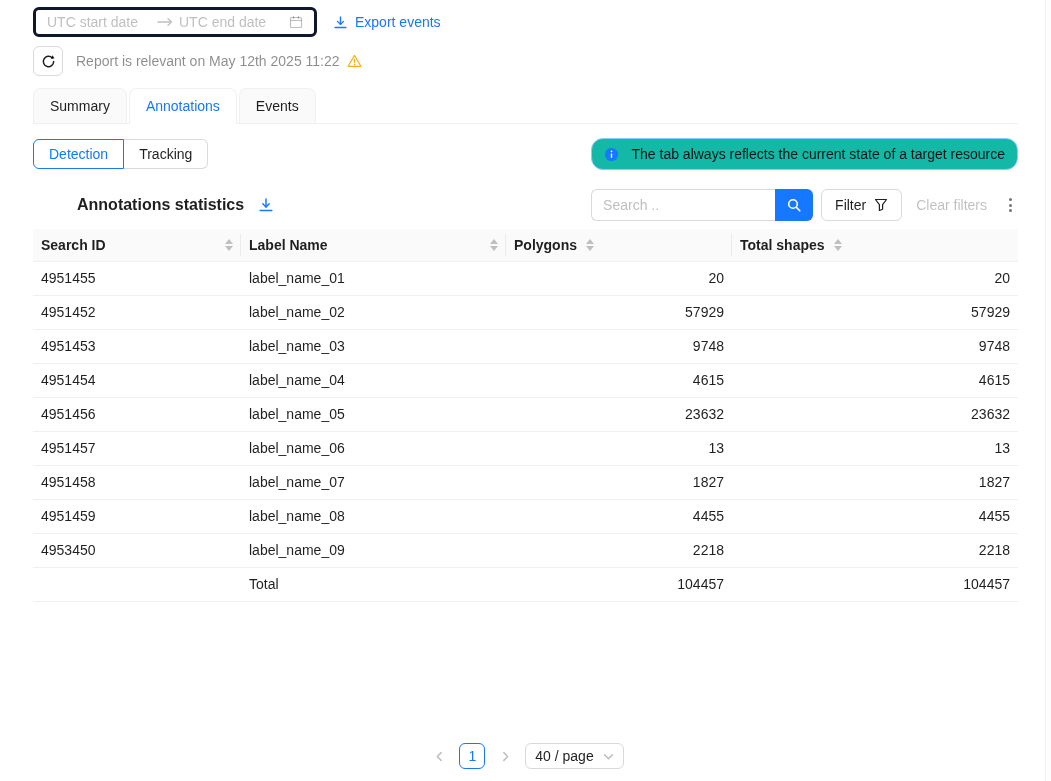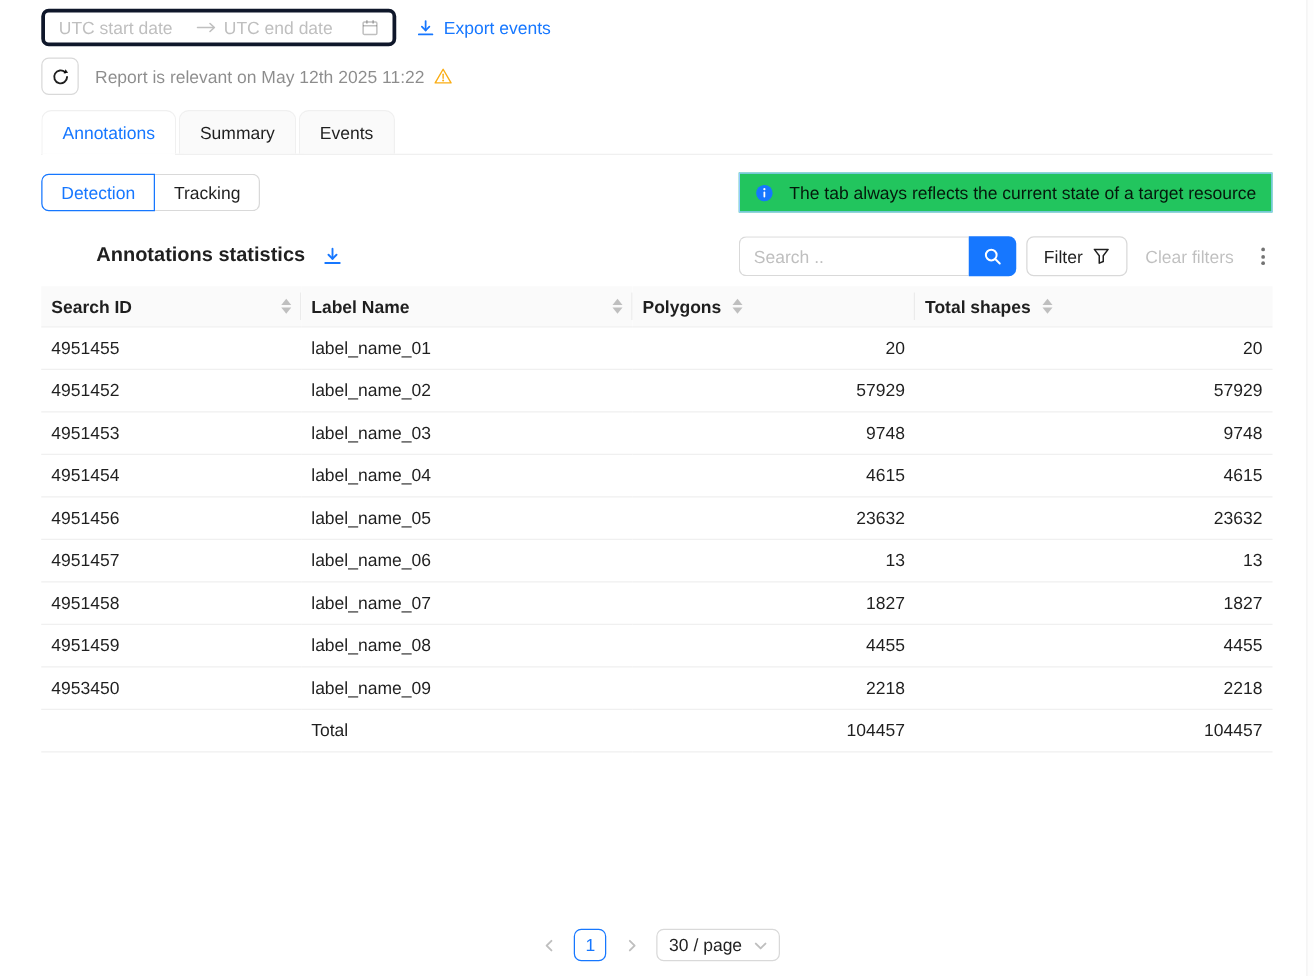--- a/index.html
+++ b/index.html
@@ -35,21 +35,21 @@
   .tab.active { background:#fff; color:#1677ff; }
   .tab.active::after { content:""; position:absolute; left:0; right:0; bottom:-1px; height:1px; background:#fff; }
 
   
   .sub-row { display:flex; justify-content:space-between; align-items:center; margin-top:14px; }
   .radio-group { display:flex; }
   .radio-btn { height:30px; line-height:28px; padding:0 15px; border:1px solid #d9d9d9; background:#fff; cursor:pointer; }
   .radio-btn:first-child { border-radius:6px 0 0 6px; }
   .radio-btn + .radio-btn { border-left:none; border-radius:0 6px 6px 0; }
   .radio-btn.selected { border-color:#1677ff; color:#1677ff; }
-  .info-alert { display:flex; align-items:center; gap:12px; background:#22c55e; border:1px solid #91caff; border-radius:0; padding:7px 12px; }
+  .info-alert { display:flex; align-items:center; gap:12px; background:#14b8a6; border:1px solid #91caff; border-radius:12px; padding:7px 12px; }
 
   
   .stats-row { display:flex; justify-content:space-between; align-items:center; margin-top:19px; height:32px;margin-left:44px; }
   .stats-heading { display:flex; align-items:center; gap:14px; font-size:16px; font-weight:700; }
   .dl-icon { color:#1677ff; display:flex; cursor:pointer; }
   .controls { display:flex; align-items:center; gap:8px; }
   .search-group { display:flex; }
   .search-input { width:184px; height:32px; border:1px solid #d9d9d9; border-right:none; border-radius:6px 0 0 6px; padding:0 11px; font-family:inherit; font-size:14px; outline:none; }
   .search-input::placeholder { color:#bfbfbf; }
   .search-btn { width:38px; height:32px; background:#1677ff; border:none; border-radius:0 6px 6px 0; display:flex; align-items:center; justify-content:center; cursor:pointer; padding:0; }
@@ -131,22 +131,22 @@
       <span class="warning-icon">
         <svg width="15" height="14" viewBox="0 0 16 15" fill="none" stroke="#faad14" stroke-width="1.2" stroke-linejoin="round">
             <path d="M8 1.5 14.8 13.2 H1.2 Z"></path>
             <path d="M8 5.8v3.4" stroke-linecap="round"></path>
             <circle cx="8" cy="11.2" r="0.85" fill="#faad14" stroke="none"></circle>
           </svg>
       </span>
     </div>
 
     <div class="tabs-bar">
+      <div class="tab"><span>Summary</span></div>
       <div class="tab active"><span>Annotations</span></div>
-      <div class="tab"><span>Summary</span></div>
       <div class="tab"><span>Events</span></div>
     </div>
 
     <div class="sub-row">
       <div class="radio-group">
         <div class="radio-btn selected"><span>Detection</span></div>
         <div class="radio-btn"><span>Tracking</span></div>
       </div>
       <div class="info-alert">
         <span style="display:flex;">
@@ -324,21 +324,21 @@
         <span>1</span>
       </div>
     <button class="pg-arrow">
       <span style="display:flex;">
         <svg width="11" height="11" viewBox="0 0 10 10" fill="none" stroke="currentColor" stroke-width="1.4" stroke-linecap="round" stroke-linejoin="round">
             <path d="M3.5 1.5 7 5 3.5 8.5"></path>
           </svg>
       </span>
     </button>
     <div class="page-size-select">
-      <span>30 / page</span>
+      <span>40 / page</span>
       <span class="chev-down">
         <svg width="11" height="11" viewBox="0 0 10 10" fill="none" stroke="currentColor" stroke-width="1.4" stroke-linecap="round" stroke-linejoin="round">
             <path d="M1.5 3.5 5 7l3.5-3.5"></path>
           </svg>
       </span>
     </div>
   </div>
 
   <div class="scroll-edge"></div>
 </div>

